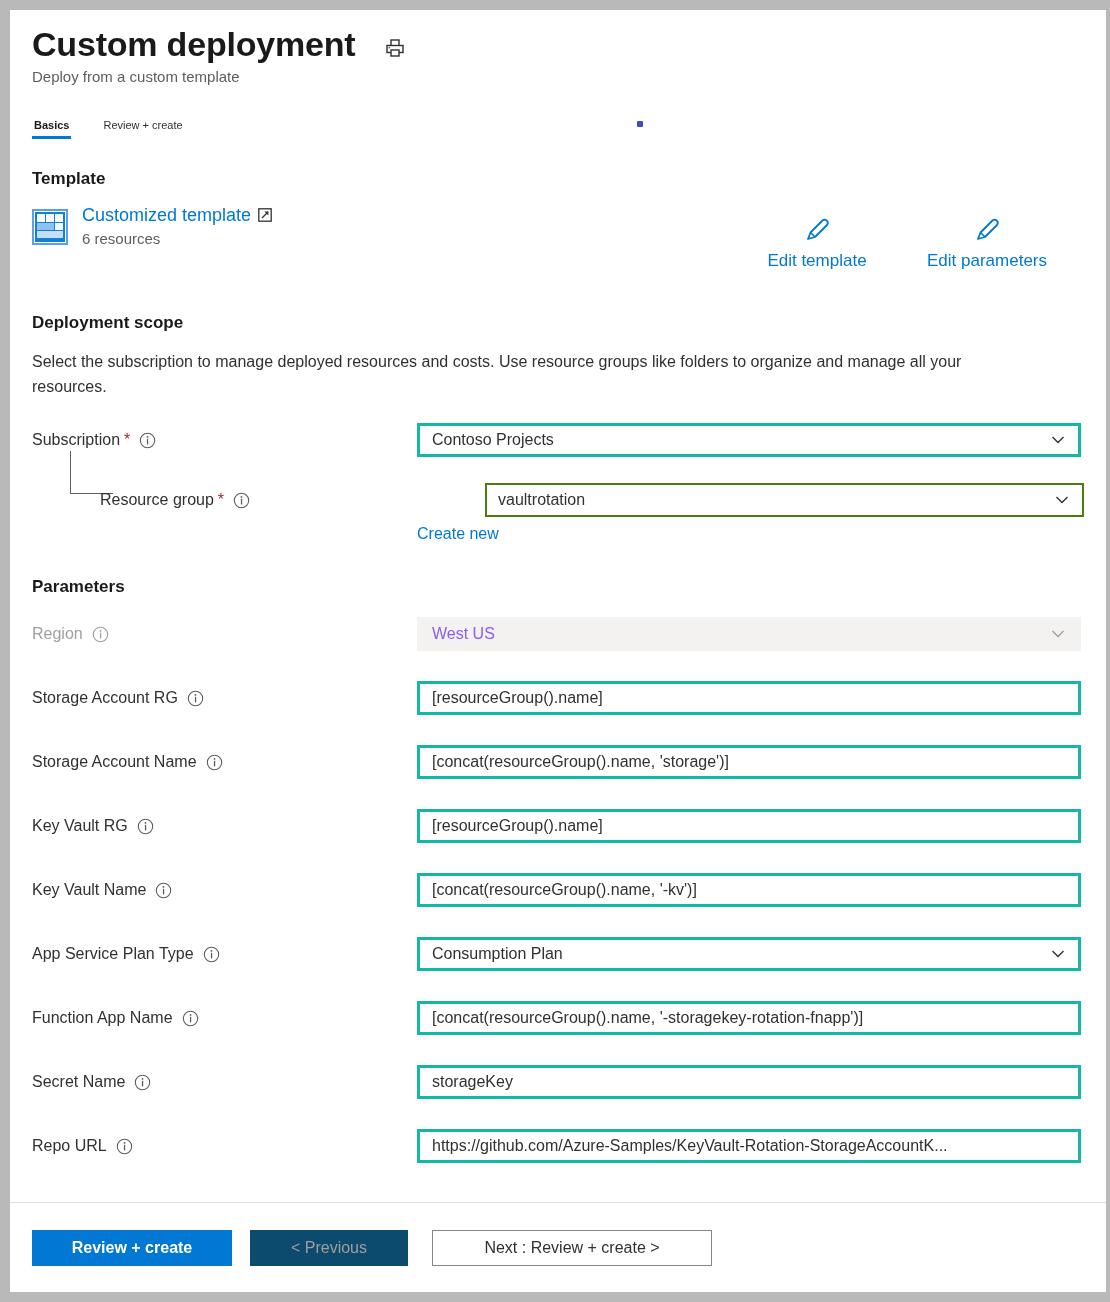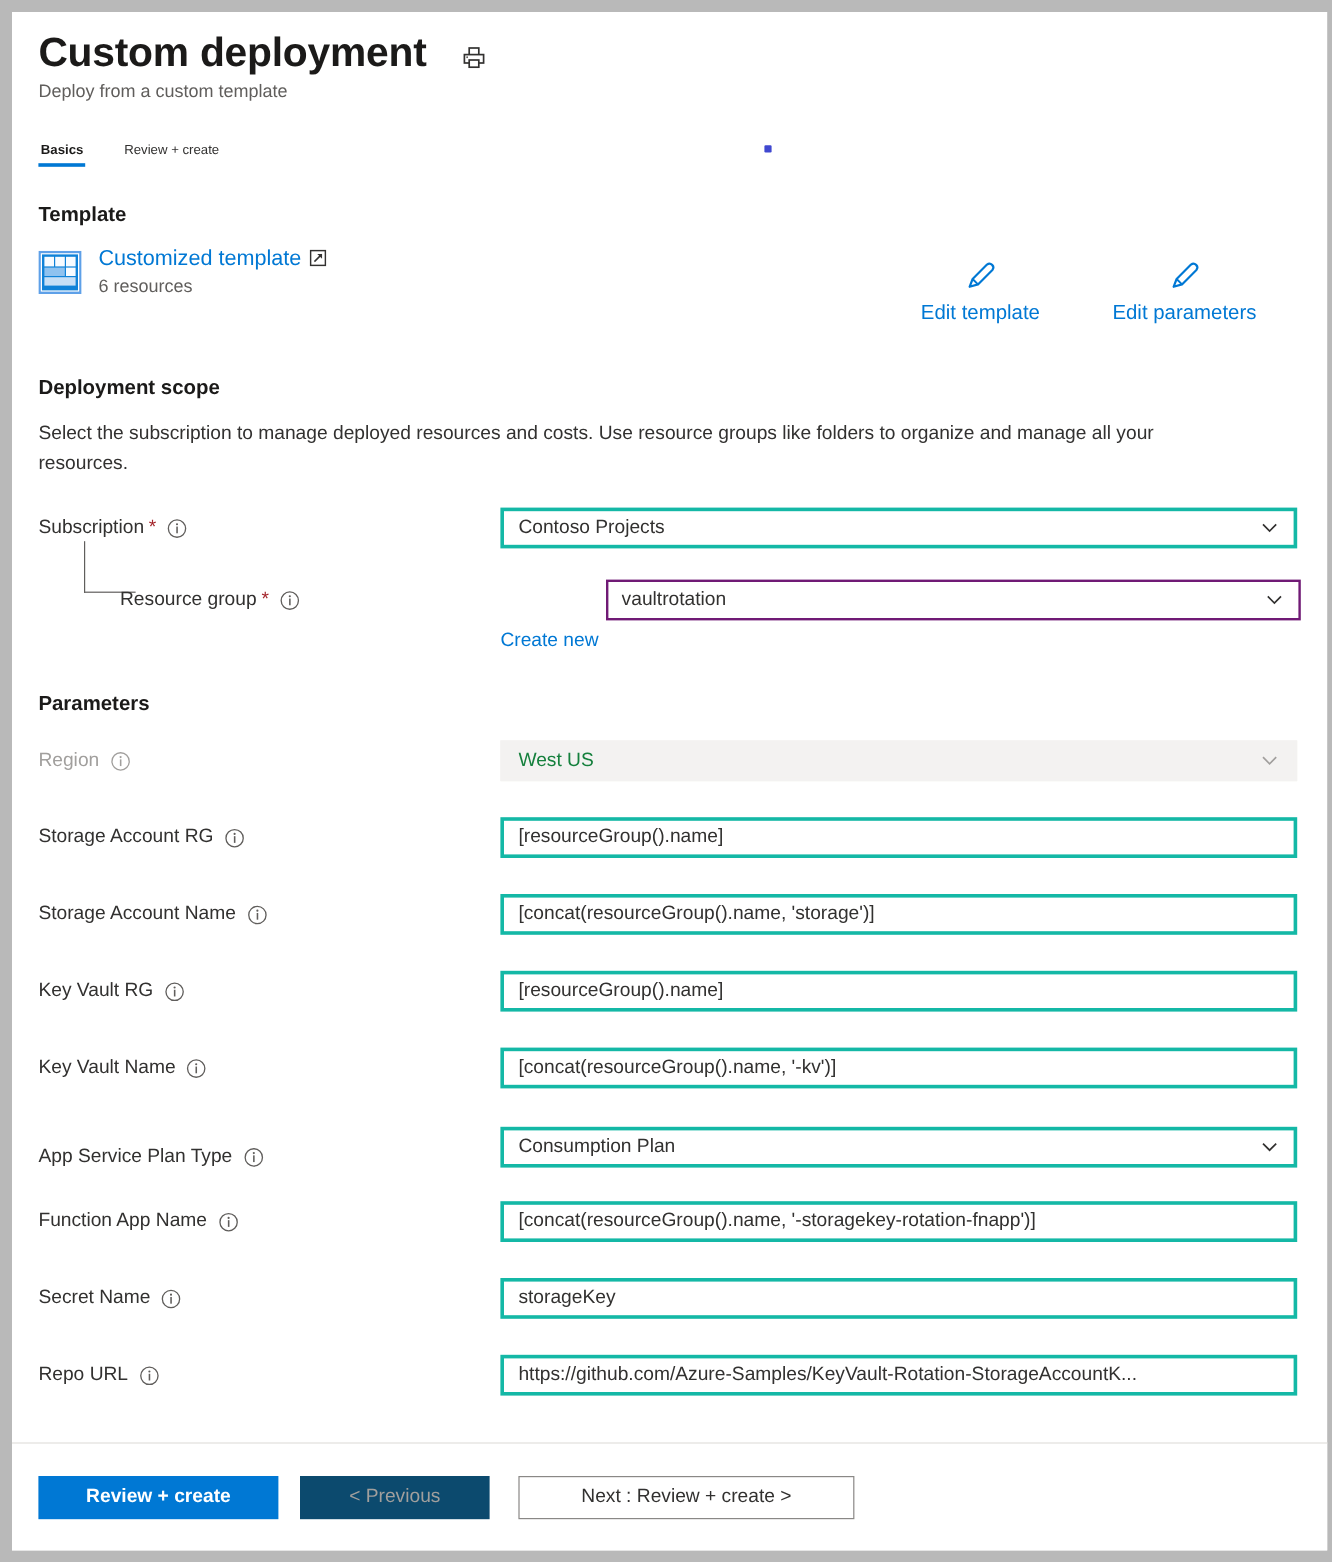--- a/index.html
+++ b/index.html
@@ -195,28 +195,27 @@
     font-size: 16px;
     color: #323130;
     padding: 0 12px;
     display: flex;
     align-items: center;
     position: relative;
     outline: none;
   }
   .field.select { padding-right: 40px; }
   .field.focused {
-    border: 2px solid #701a75;
+    border: 2px solid #4d7c0f;
     padding: 0 11px;
-    margin-left: 20px;
   }
   .field.disabled {
     background: #f3f2f1;
     border-color: #f3f2f1;
-    color: #15803d;
+    color: #8b5cf6;
   }
   .field .val {
     white-space: nowrap;
     overflow: hidden;
     text-overflow: ellipsis;
     width: 100%;
   }
   .chev {
     position: absolute;
     right: 12px;
@@ -465,21 +464,21 @@
             <svg class="info-icon" width="17" height="17" viewBox="0 0 17 17">
               <circle cx="8.5" cy="8.5" r="7.2" fill="none" stroke="#605e5c" stroke-width="1.1"></circle>
               <circle cx="8.5" cy="4.9" r="0.9" fill="#605e5c"></circle>
               <rect x="7.9" y="6.8" width="1.3" height="5.6" fill="#605e5c"></rect>
             </svg>
           </div>
           <div class="field">
             <span class="val">[concat(resourceGroup().name, '-kv')]</span>
           </div>
         </div>
-        <div class="form-row" style="margin-top: 26px; align-items: flex-end;">
+        <div class="form-row" style="margin-top: 26px;">
           <div class="lbl-cell">
             <span>App Service Plan Type</span>
             <svg class="info-icon" width="17" height="17" viewBox="0 0 17 17">
               <circle cx="8.5" cy="8.5" r="7.2" fill="none" stroke="#605e5c" stroke-width="1.1"></circle>
               <circle cx="8.5" cy="4.9" r="0.9" fill="#605e5c"></circle>
               <rect x="7.9" y="6.8" width="1.3" height="5.6" fill="#605e5c"></rect>
             </svg>
           </div>
           <div class="field select">
             <span class="val">Consumption Plan</span>

